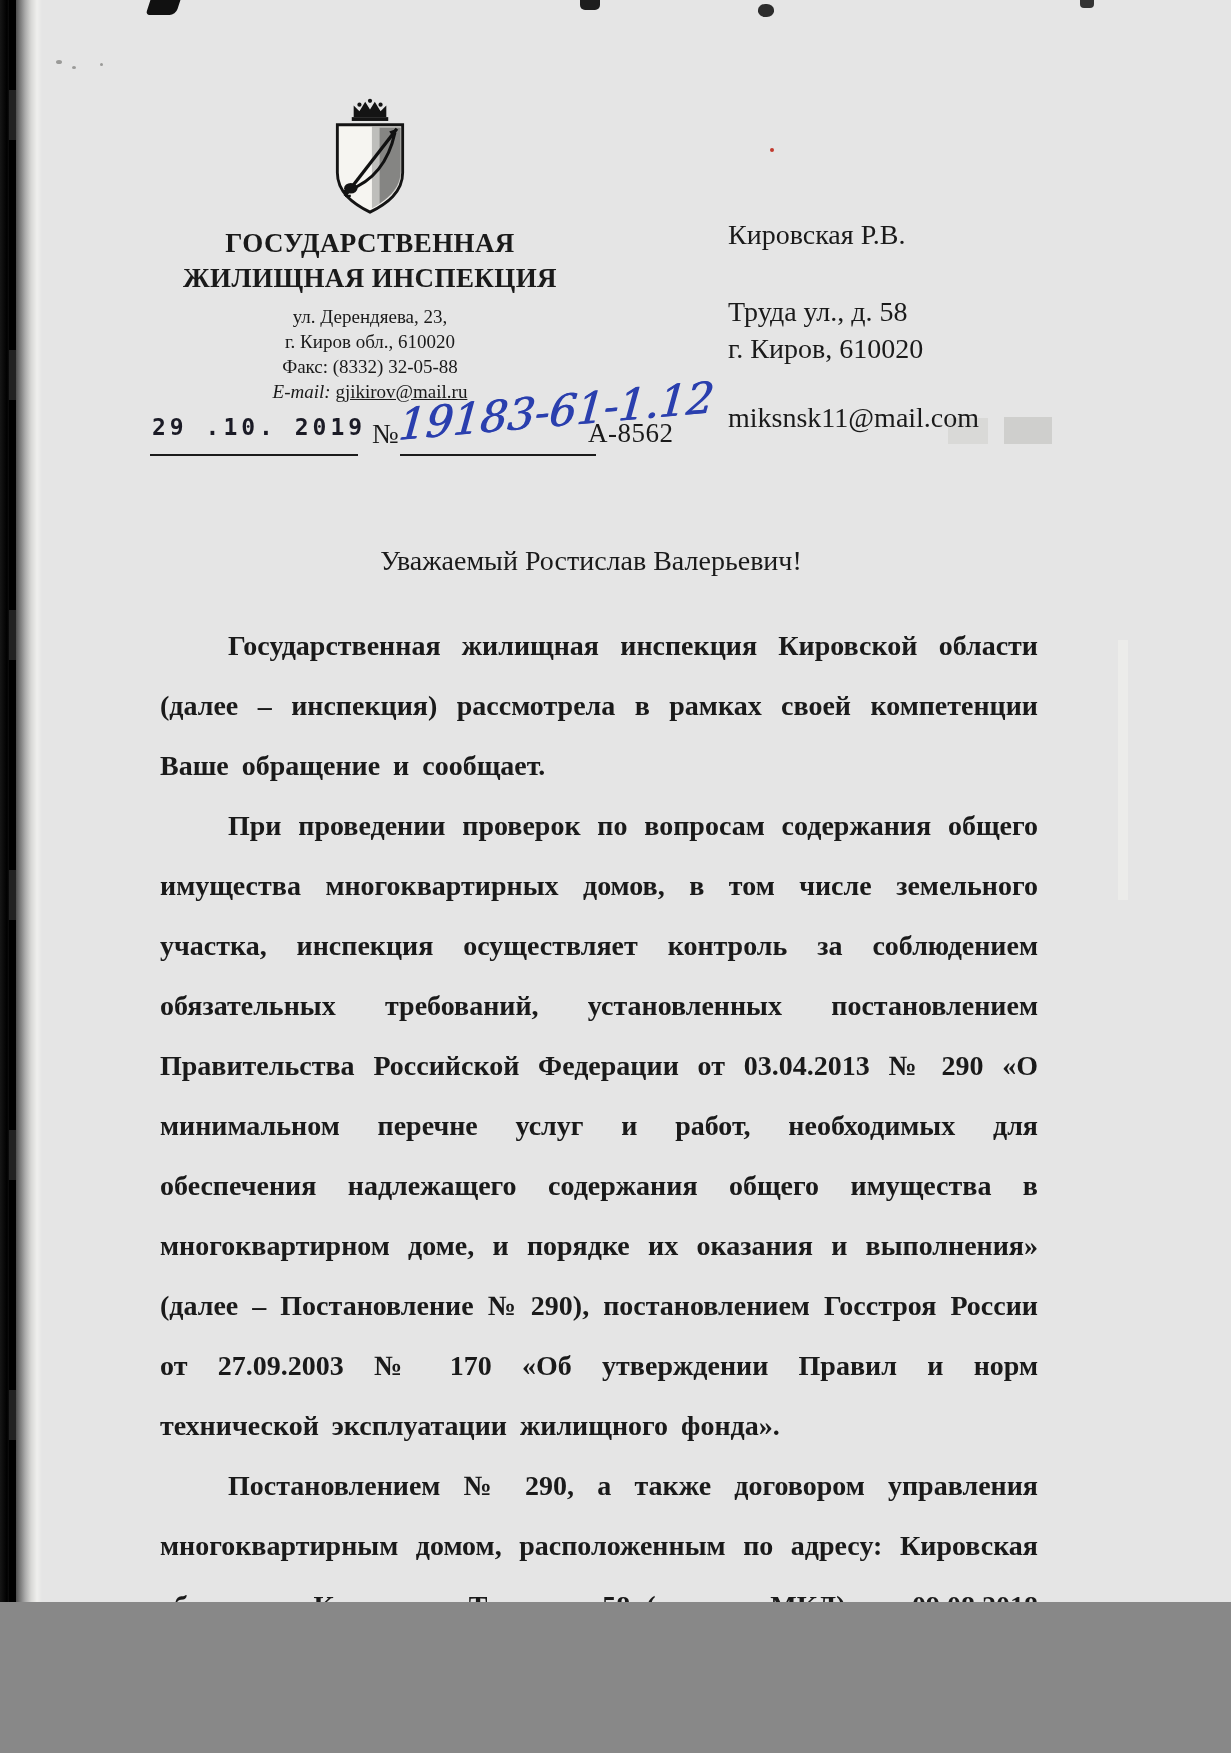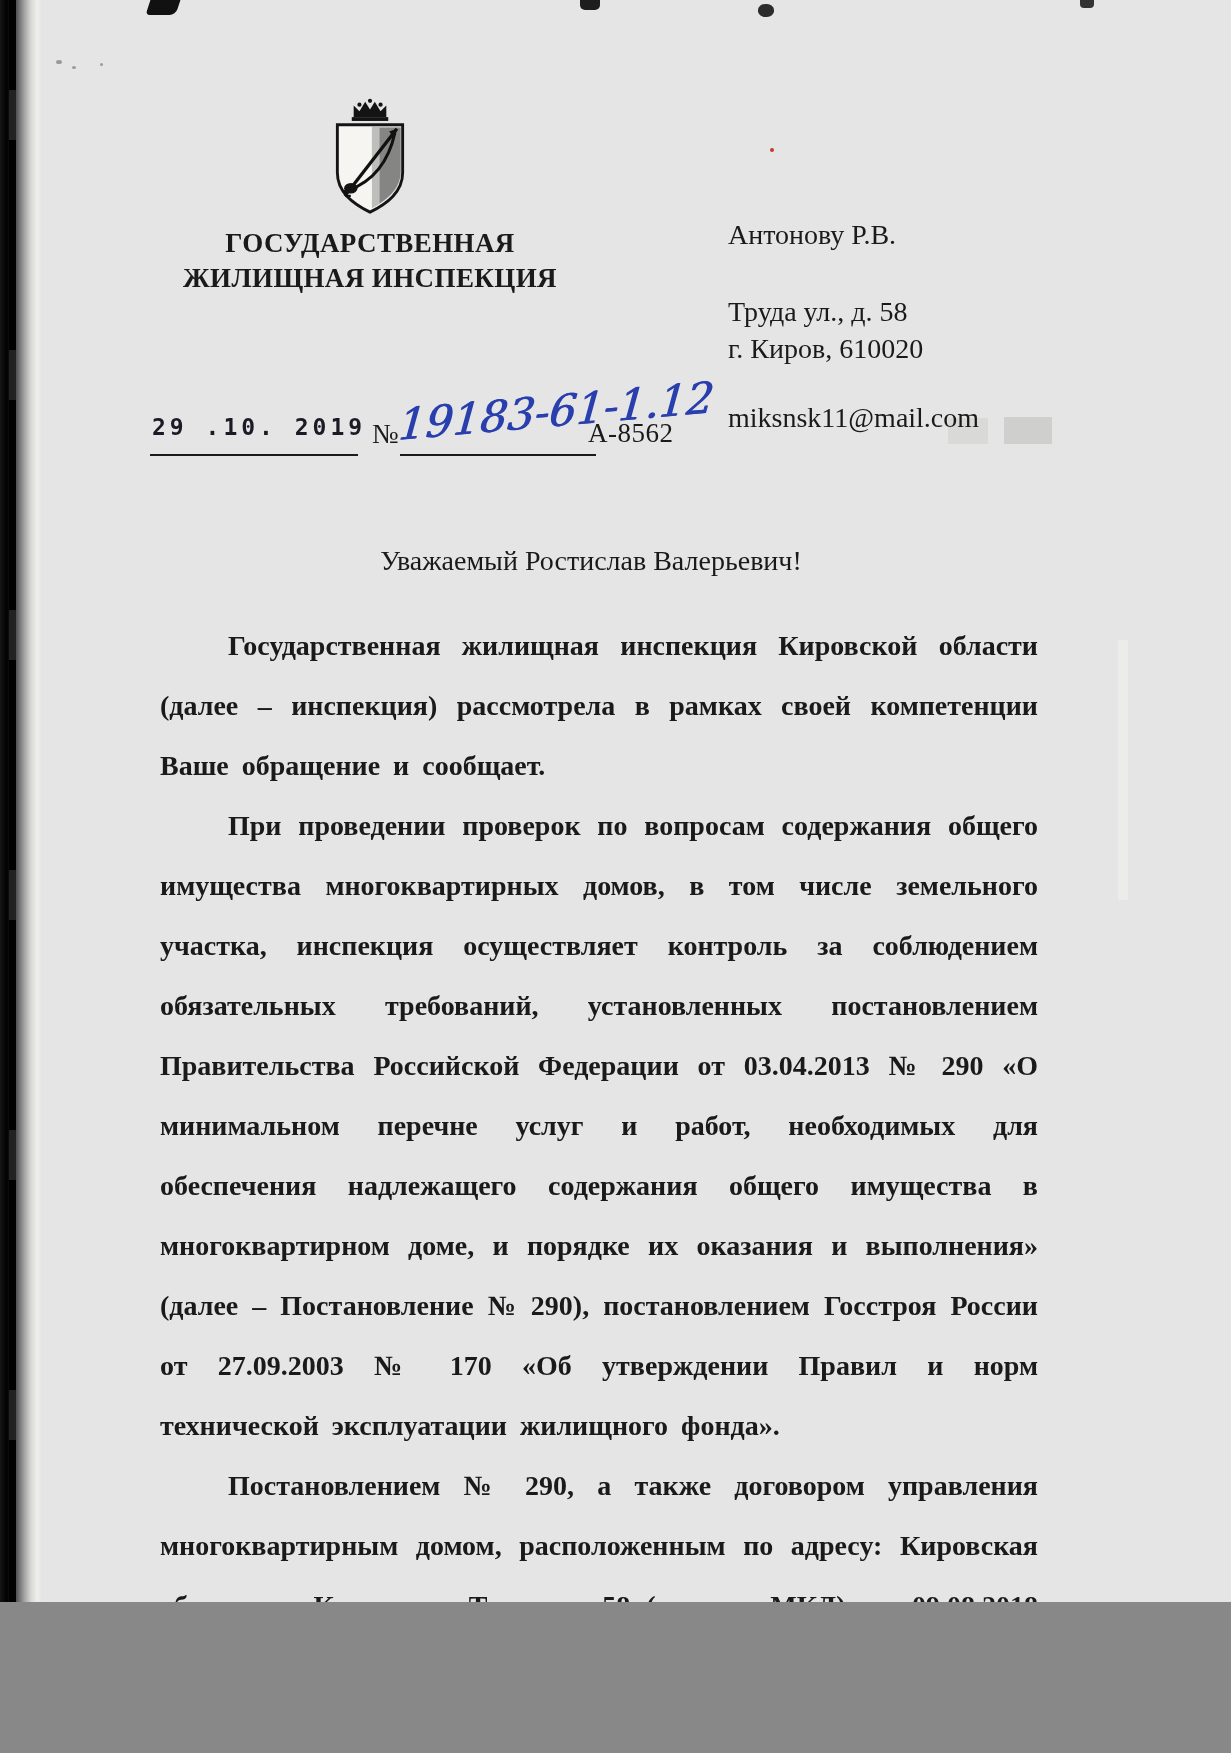--- a/index.html
+++ b/index.html
@@ -118,31 +118,40 @@
         <polygon points="78,34 70,37 75,44" fill="#111"></polygon>
         <path d="M24 104 L30 104 M24 104 L24 98" stroke="#111" stroke-width="2.4"></path>
 
         <ellipse cx="30" cy="96" rx="7" ry="5.5" fill="#141414"></ellipse>
       </svg>
     </div>
     <div class="org-name">
       <div>ГОСУДАРСТВЕННАЯ</div>
       <div>ЖИЛИЩНАЯ ИНСПЕКЦИЯ</div>
     </div>
+    <div class="org-contacts">
+      <div>ул. Дерендяева, 23,</div>
+      <div>г. Киров обл., 610020</div>
+      <div>Факс: (8332) 32-05-88</div>
+      <div>
+        <span class="email-label">E-mail:</span>
+        <span class="email-link">gjikirov@mail.ru</span>
+      </div>
+    </div>
   </div>
 
   <div class="date-stamp">29 .10. 2019</div>
   <div class="rule under-date"></div>
   <span class="no-label">№</span>
   <div class="rule under-no"></div>
   <span class="printed-no">А-8562</span>
   <span class="handwritten">19183-61-1.12</span>
 
   <div class="recipient">
-    <div class="name">Антонову Р.В.</div>
+    <div class="name">Кировская Р.В.</div>
     <div>Труда ул., д. 58</div>
     <div>г. Киров, 610020</div>
     <div class="email">miksnsk11@mail.com</div>
   </div>
 
   <div class="salutation">Уважаемый Ростислав Валерьевич!</div>
   <div class="body-text">
     <p>Государственная жилищная инспекция Кировской области (далее – инспекция) рассмотрела в рамках своей компетенции Ваше обращение и сообщает.</p>
     <p>При проведении проверок по вопросам содержания общего имущества многоквартирных домов, в том числе земельного участка, инспекция осуществляет контроль за соблюдением обязательных требований, установленных постановлением Правительства Российской Федерации от 03.04.2013 № 290 «О минимальном перечне услуг и работ, необходимых для обеспечения надлежащего содержания общего имущества в многоквартирном доме, и порядке их оказания и выполнения» (далее – Постановление № 290), постановлением Госстроя России от 27.09.2003 № 170 «Об утверждении Правил и норм технической эксплуатации жилищного фонда».</p>
     <p>Постановлением № 290, а также договором управления многоквартирным домом, расположенным по адресу: Кировская область, г. Киров, ул. Труда, д. 58 (далее – МКД), от 09.08.2018 № 034/2018 работы по ремонту, замене почтовых ящиков не предусмотрены.</p>

